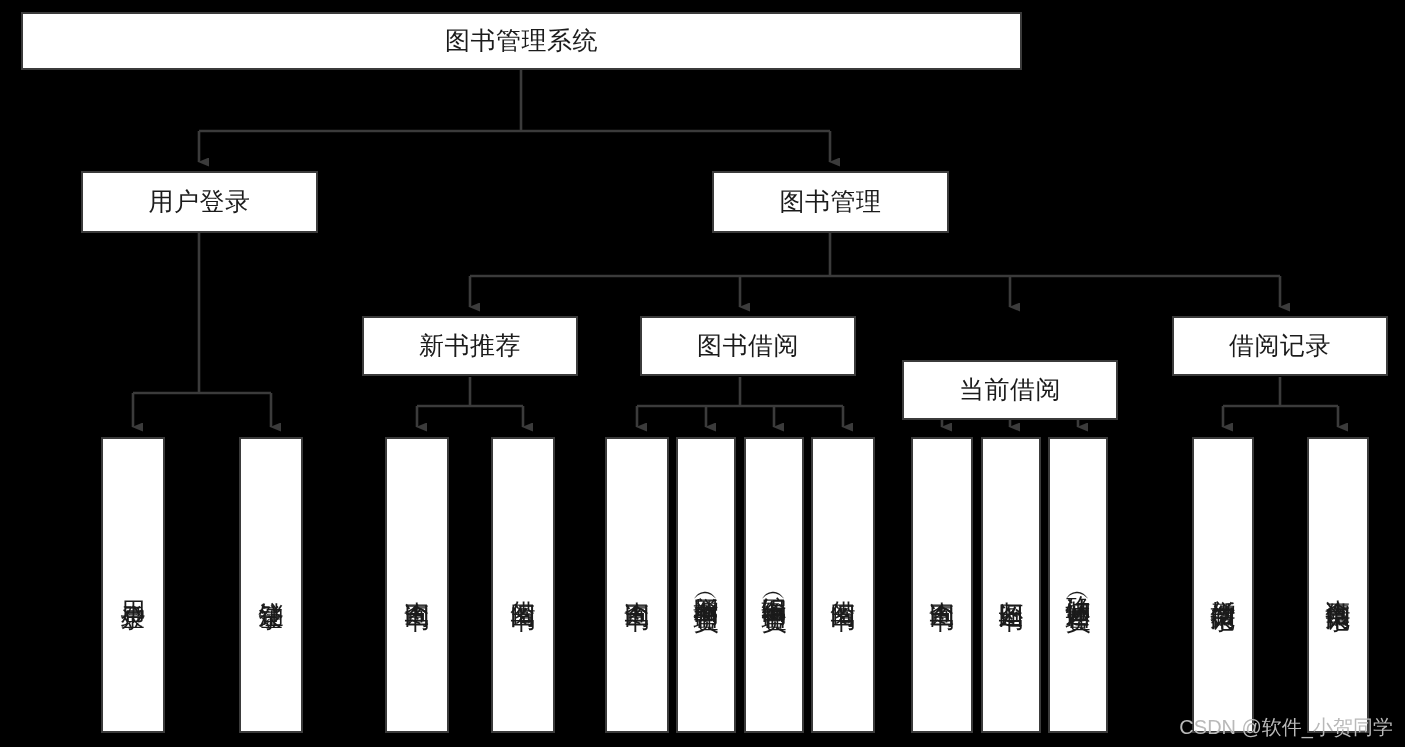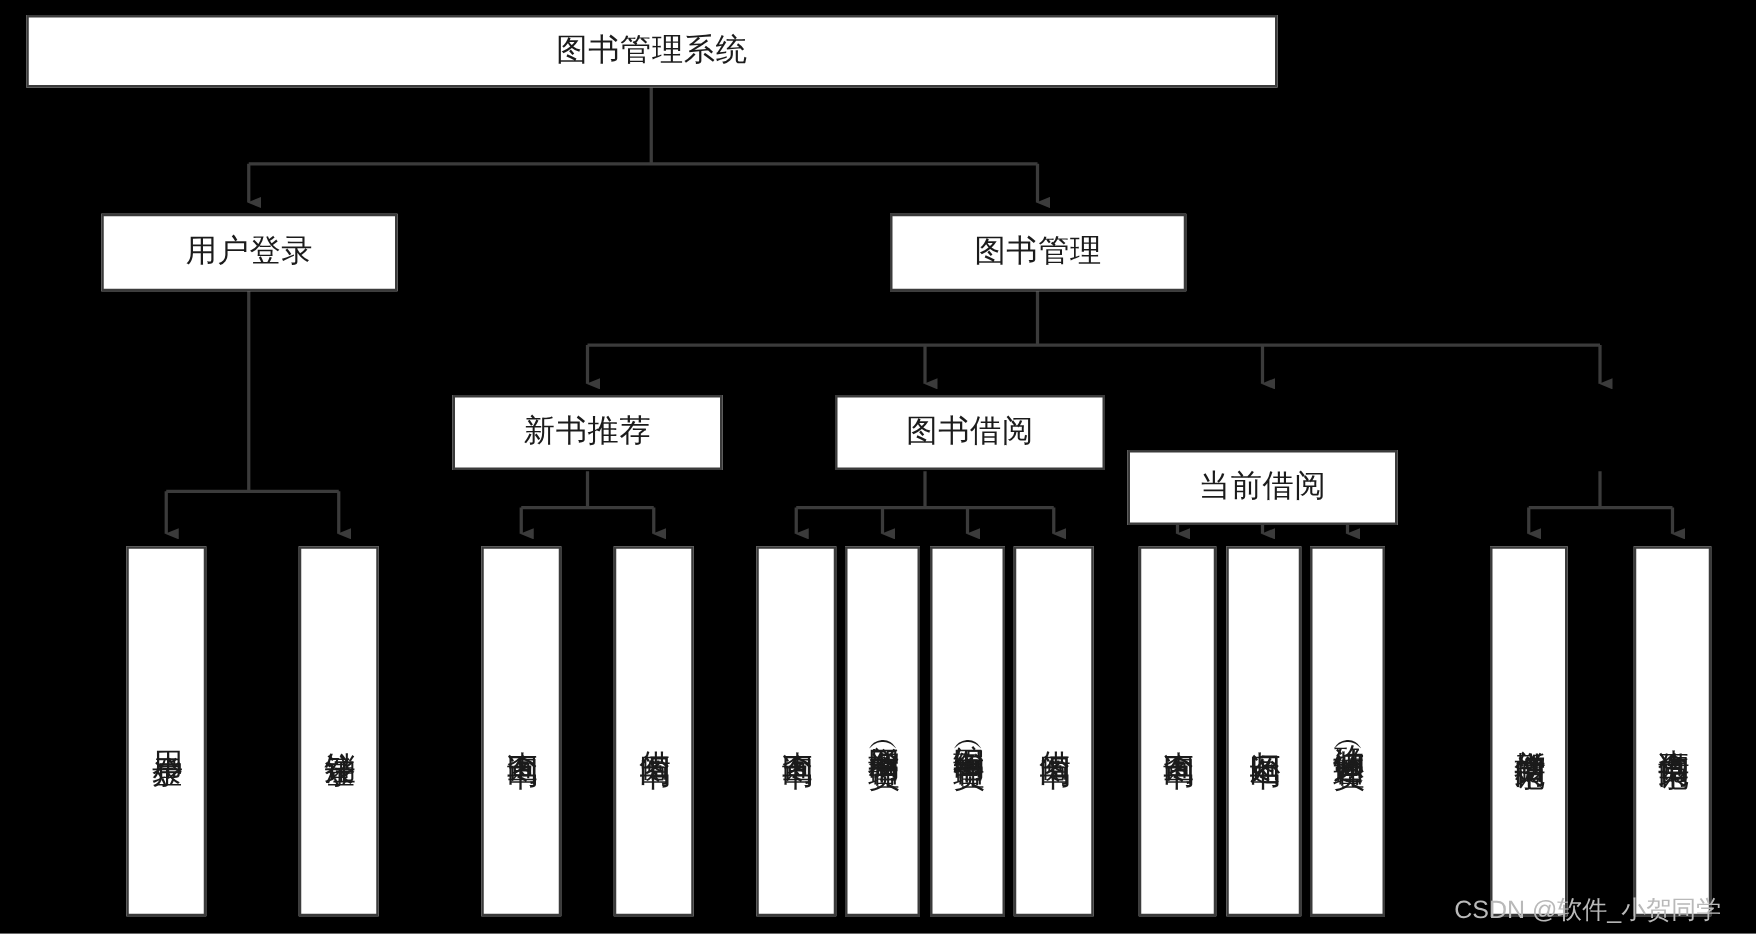--- a/index.html
+++ b/index.html
@@ -59,21 +59,21 @@
   .node.vert .label {
     writing-mode: vertical-rl;
     text-orientation: upright;
     font-size: 25px;
     letter-spacing: 2px;
     line-height: 1;
     max-height: 100%;
   }
   .watermark {
     position: absolute;
-    right: 28px;
+    right: 12px;
     bottom: 6px;
     font-size: 20px;
     color: #b9b9b9;
     white-space: nowrap;
     z-index: 5;
     font-family: "Liberation Sans", "DejaVu Sans", sans-serif;
   }
 </style>
 </head>
 <body>
@@ -137,26 +137,29 @@
   <div class="node horiz" style="left:81px; top:171px; width:237px; height:62px;">
     <span class="label">用户登录</span>
   </div>
   <div class="node horiz" style="left:362px; top:316px; width:216px; height:60px;">
     <span class="label">新书推荐</span>
   </div>
 
   <div class="node horiz" style="left:712px; top:171px; width:237px; height:62px;">
     <span class="label">图书管理</span>
   </div>
-  <div class="node horiz" style="left:668px; top:316px; width:216px; height:60px;">
+  <div class="node horiz" style="left:640px; top:316px; width:216px; height:60px;">
     <span class="label">图书借阅</span>
   </div>
   <div class="node horiz" style="left:902px; top:316px; width:216px; height:60px;margin-top:44px;">
     <span class="label">当前借阅</span>
   </div>
+  <div class="node horiz" style="left:1172px; top:316px; width:216px; height:60px;">
+    <span class="label">借阅记录</span>
+  </div>
 
   <div class="node vert" style="left:101px; top:437px; width:64px; height:296px;">
     <span class="label">用户登录</span>
   </div>
   <div class="node vert" style="left:239px; top:437px; width:64px; height:296px;">
     <span class="label">注销登录</span>
   </div>
 
   <div class="node vert" style="left:385px; top:437px; width:64px; height:296px;">
     <span class="label">查询图书</span>

